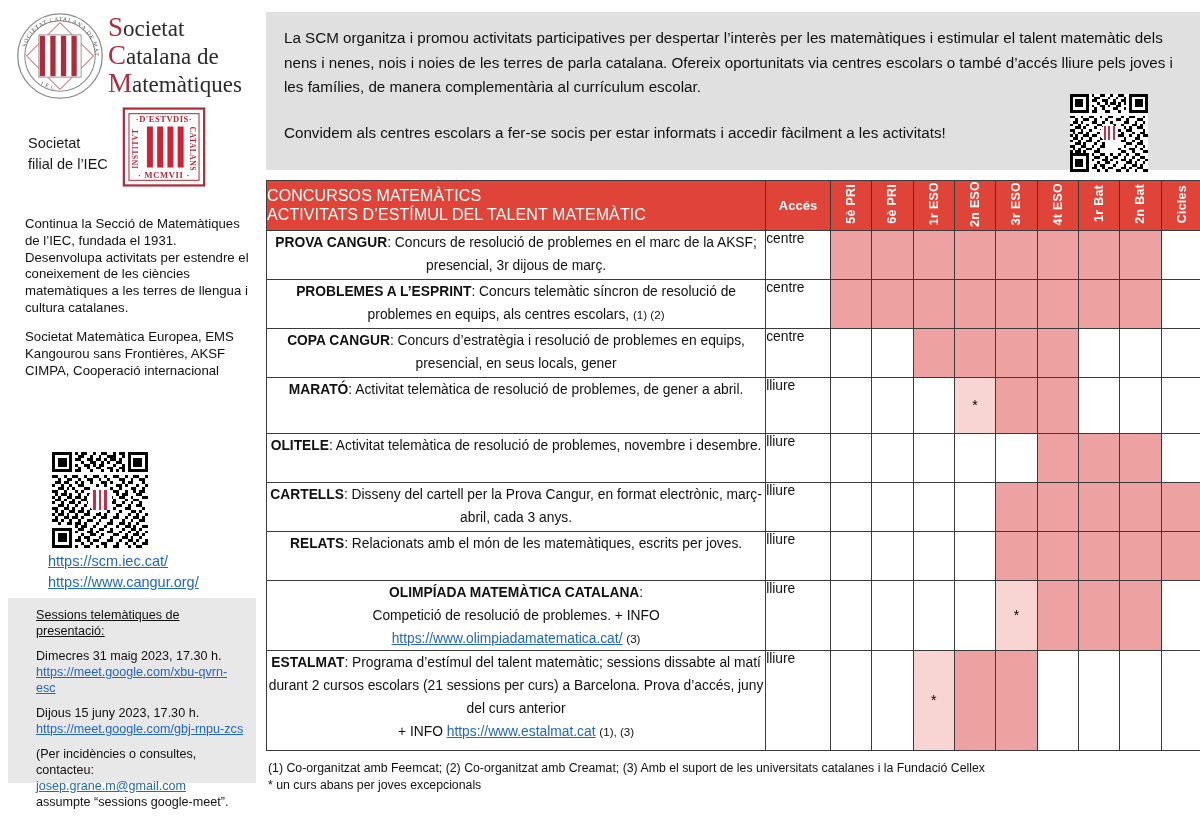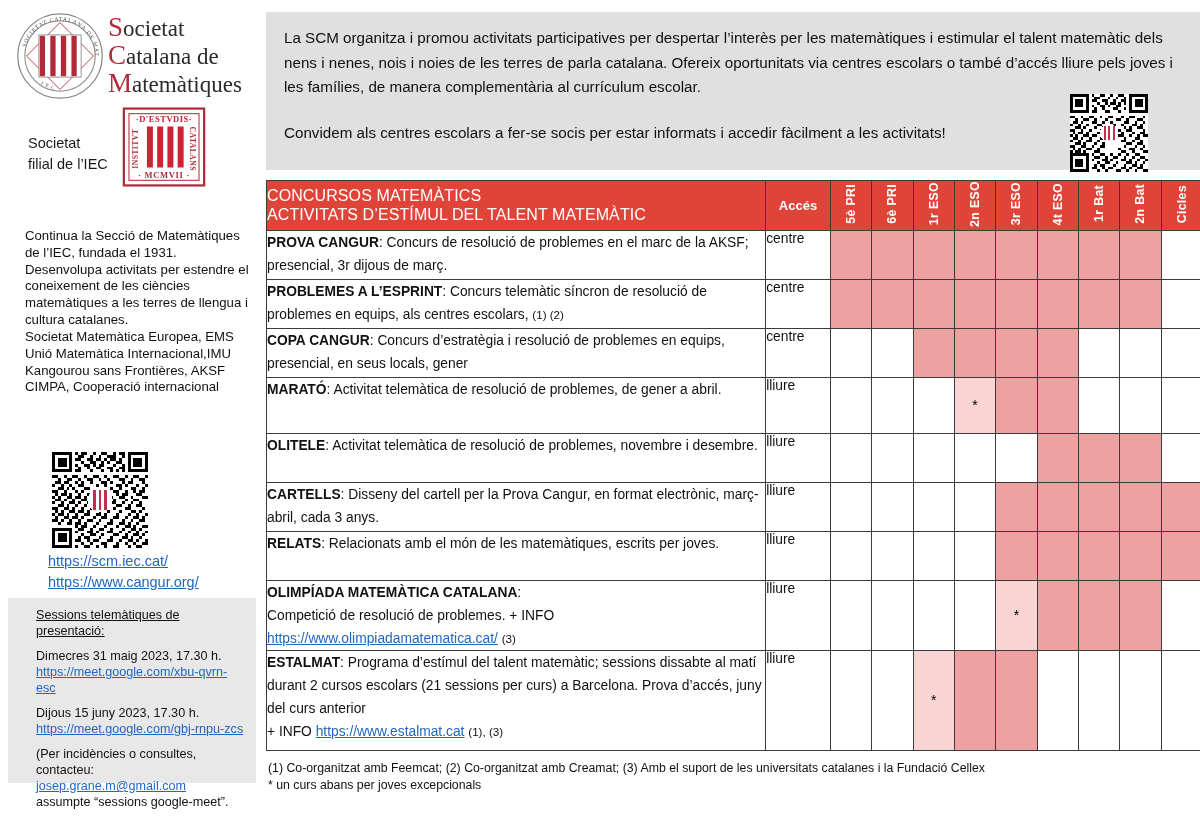--- a/index.html
+++ b/index.html
@@ -27,21 +27,21 @@
   }
   #scm-wordmark .cap { color:#b02a3a; font-size:27px; }
 
   #filial-text {
     position:absolute; left:28px; top:133px;
     font-size:14.5px; line-height:21px; color:#1a1a1a;
   }
   #iec-seal { position:absolute; left:121px; top:106px; width:86px; height:82px; }
 
   #about-text {
-    position:absolute; left:25px; top:228px; width:232px;
+    position:absolute; left:25px; top:216px; width:232px;
     font-size:13.2px; line-height:16.8px; color:#111;
   }
   #intl-text {
     position:absolute; left:25px; top:329px; width:240px;
     font-size:13.2px; line-height:16.8px; color:#111;
   }
 
   #qr-scm { position:absolute; left:52px; top:452px; width:96px; height:96px; }
 
   #links-block {
@@ -85,21 +85,21 @@
     font-size:16px; line-height:19px; font-weight:normal; letter-spacing:.1px;
   }
   th.head-acces { width:62px; font-size:13px; font-weight:bold; }
   th.head-grade { width:39.6px; font-size:12.4px; font-weight:bold; }
   th.head-grade .vert {
     writing-mode:vertical-rl; transform:rotate(180deg);
     display:inline-block; white-space:nowrap; letter-spacing:.3px;
   }
 
   td.act-desc {
-    text-align:left; vertical-align:top;
+    text-align:center; vertical-align:top;
     padding:4px 6px 4px 13px;
     font-size:13.8px; line-height:23px; color:#111;
   }
   td.act-desc b { font-weight:bold; }
   td.act-desc .note { font-size:11.6px; }
   td.act-desc a { color:#2167c0; text-decoration:underline; }
 
   td.act-acces {
     vertical-align:top; text-align:left; padding:4px 0 0 7px;
     font-size:13.8px; color:#111;
@@ -167,21 +167,20 @@
     <text x="50" y="19" text-anchor="middle" font-family="'Liberation Serif',serif" font-size="10" font-weight="bold" fill="#b02a3a" letter-spacing=".6">·D'ESTVDIS·</text>
     <text x="50" y="84" text-anchor="middle" font-family="'Liberation Serif',serif" font-size="10" font-weight="bold" fill="#b02a3a" letter-spacing=".8">· MCMVII ·</text>
     <text x="20" y="50" text-anchor="middle" font-family="'Liberation Serif',serif" font-size="9" font-weight="bold" fill="#b02a3a" transform="rotate(-90 20 50)" letter-spacing=".5">INSTITVT</text>
     <text x="81" y="50" text-anchor="middle" font-family="'Liberation Serif',serif" font-size="9" font-weight="bold" fill="#b02a3a" transform="rotate(90 81 50)" letter-spacing=".5">CATALANS</text>
   </svg>
 
   <div id="about-text">Continua la Secció de Matemàtiques de l’IEC, fundada el 1931. Desenvolupa activitats per estendre el coneixement de les ciències matemàtiques a les terres de llengua i cultura catalanes.</div>
 
   <div id="intl-text">
     <div>Societat Matemàtica Europea, EMS</div>
-    <div>Unió Matemàtica Internacional,IMU</div>
     <div>Kangourou sans Frontières, AKSF</div>
     <div>CIMPA, Cooperació internacional</div>
   </div>
 
   <svg id="qr-scm" viewBox="0 0 33 33" shape-rendering="crispEdges">
     <rect width="33" height="33" fill="#fff"></rect>
     <g fill="#000">
       <rect x="0" y="0" width="7" height="1"></rect>
         <rect x="0" y="6" width="7" height="1"></rect>
       <rect x="0" y="0" width="1" height="7"></rect>

